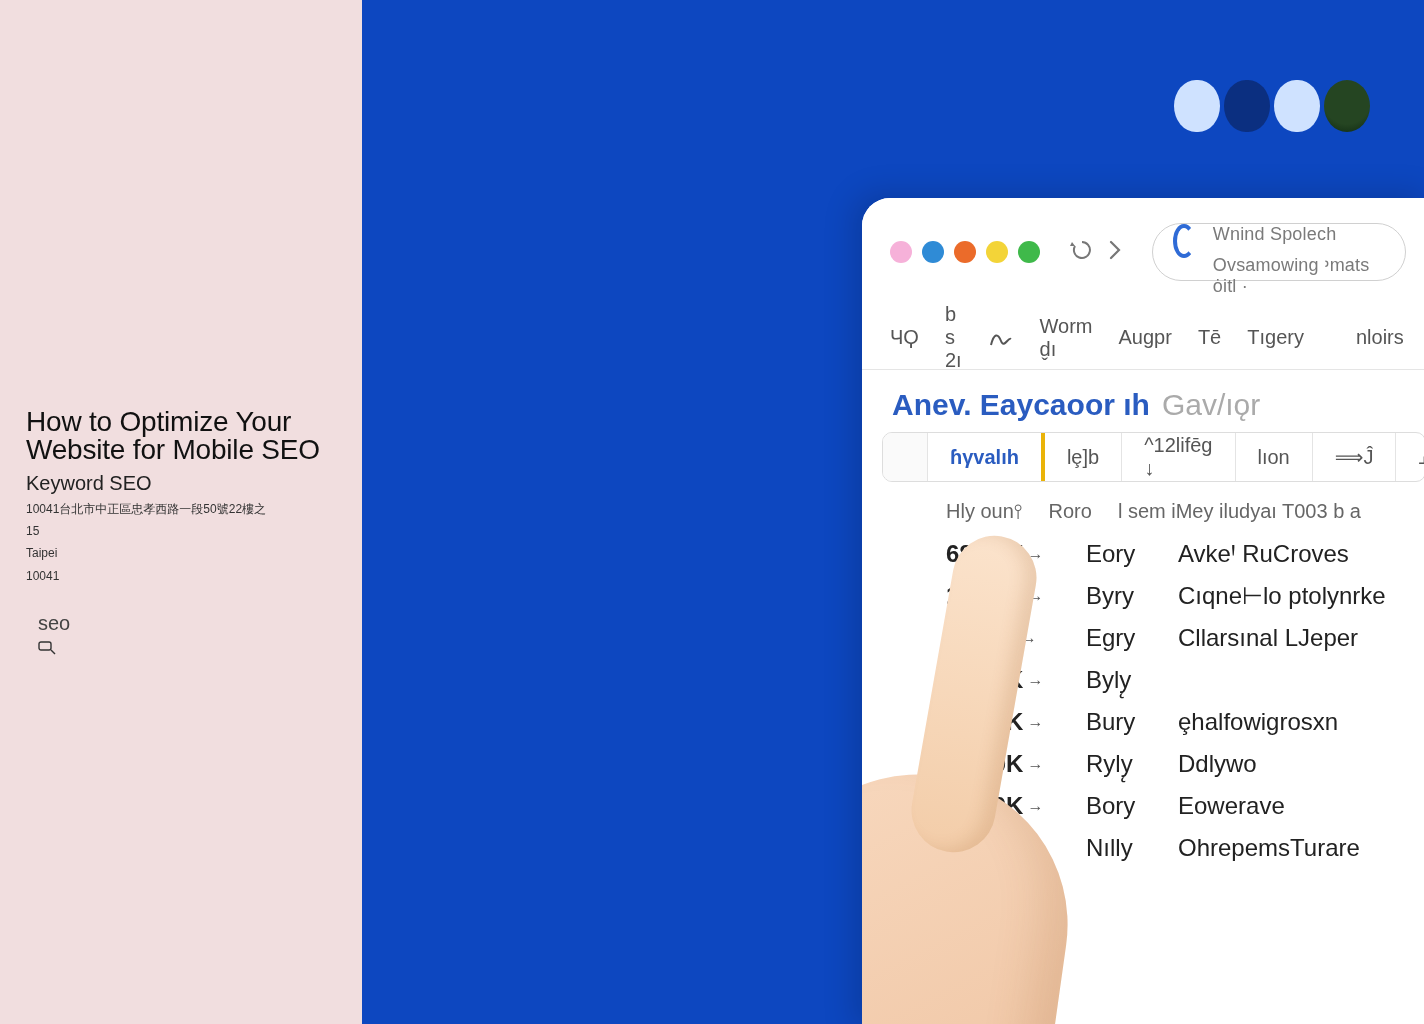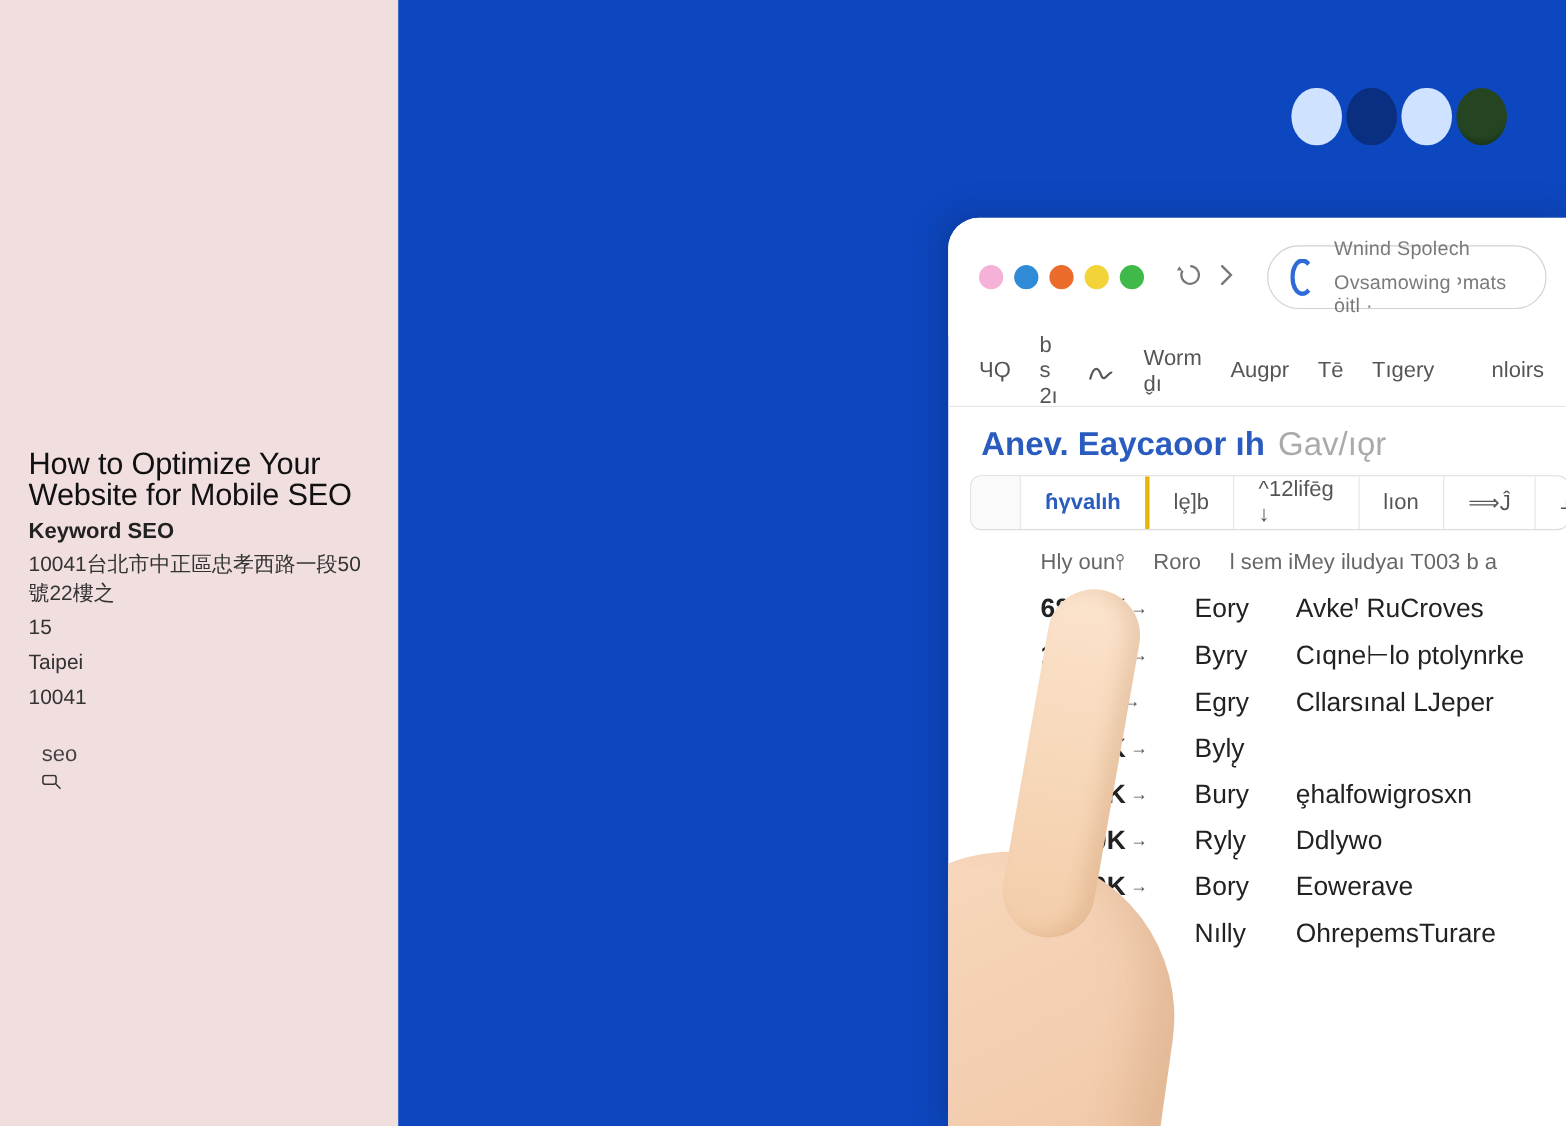--- a/index.html
+++ b/index.html
@@ -9,22 +9,22 @@
     
     .sidebar {
       width: 362px;
       height: 100%;
       background: #f1dedf;
       padding: 0 26px;
       position: relative;
     }
     .sidebar-content { position: absolute; top: 408px; left: 26px; right: 20px; }
     .title { font-size: 28px; font-weight: 400; line-height: 1.0; letter-spacing: -0.2px; color: #111; }
-    .subtitle { font-size: 20px; font-weight: 700; margin-top: 8px; color: #222; }
-    .meta { font-size: 19px; color: #333; margin-top: 6px; line-height: 1.35; word-break: break-word; }
+    .subtitle { font-size: 20px; font-weight: 400; margin-top: 8px; color: #222; }
+    .meta { font-size: 12px; color: #333; margin-top: 6px; line-height: 1.35; word-break: break-word; }
     .url { font-size: 13px; color: #333; margin-top: 4px; word-break: break-all; }
     .seo-tag { margin-top: 28px; font-size: 20px; color: #444; padding-left: 12px; }
     .seo-icon { margin-top: 6px; padding-left: 12px; }
     .seo-icon svg { }
 
     
     .main {
       flex: 1;
       background: #0d47c0;
       position: relative;
@@ -82,21 +82,21 @@
     .nav-arrows { display: flex; align-items: center; gap: 10px; color: #5a5a5a; }
     .nav-arrows svg {}
 
     .omnibox {
       flex: 1;
       height: 58px;
       border: 1px solid #d0d0d0;
       border-radius: 30px;
       background: #fff;
       display: flex;
-      align-items: center;
+      align-items: flex-start;
       gap: 18px;
       padding: 0 20px;
     }
     .spinner { width: 34px; height: 34px; border: 4px solid #2f6bd6; border-right-color: transparent; border-radius: 50%; }
     .omnitext { color: #7a7a7a; font-size: 18px; letter-spacing: 0.2px; }
 
     .tabs-row {
       height: 64px;
       display: flex;
       align-items: center;

